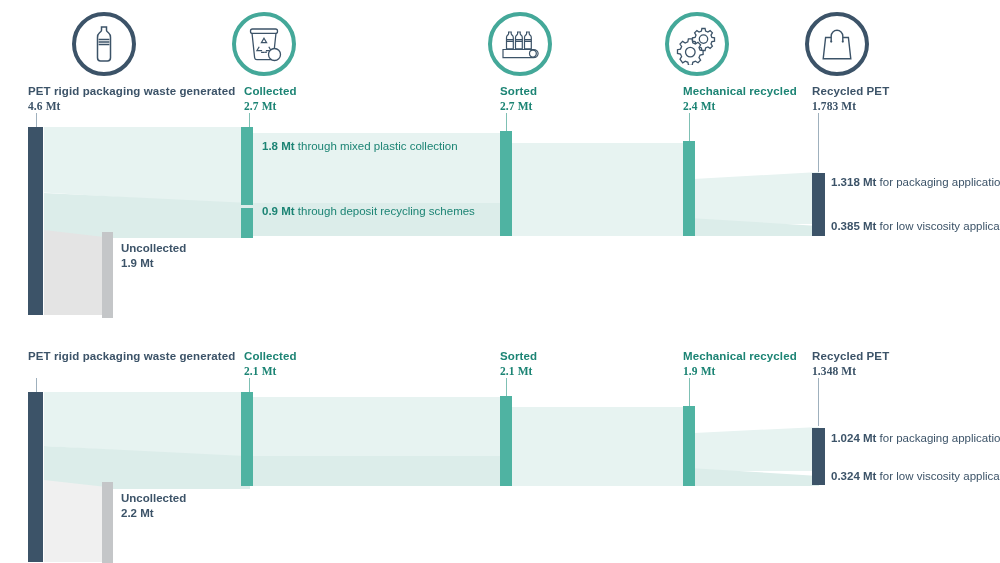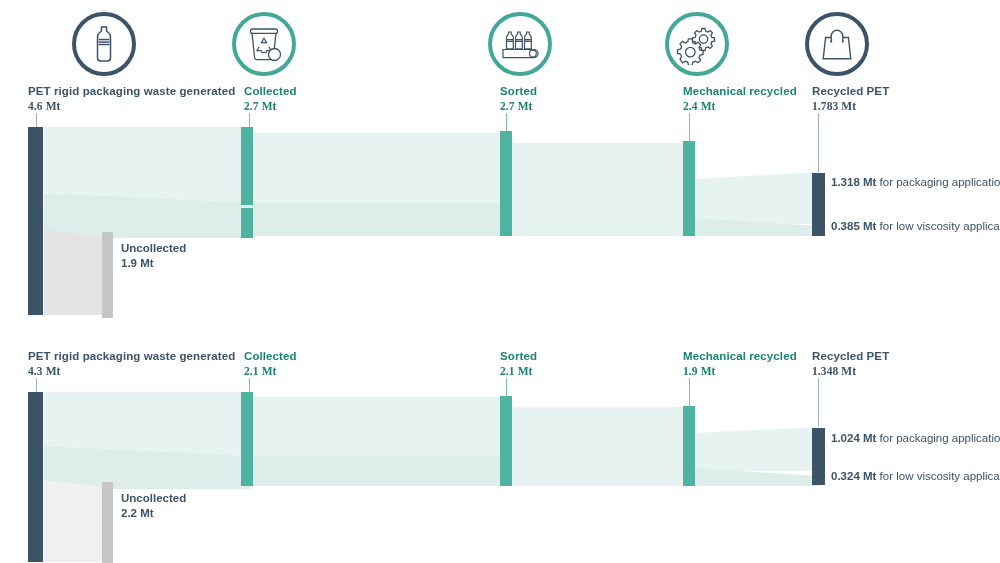--- a/index.html
+++ b/index.html
@@ -205,38 +205,43 @@
 
   <div class="nodebar navy" style="left:28px;  top:127px; width:15px; height:188px;"></div>
   <div class="nodebar teal" style="left:241px; top:127px; width:12px; height:78px;"></div>
   <div class="nodebar teal" style="left:241px; top:208px; width:12px; height:30px;"></div>
   <div class="nodebar grey" style="left:102px; top:232px; width:11px; height:86px;"></div>
   <div class="nodebar teal" style="left:500px; top:131px; width:12px; height:105px;"></div>
   <div class="nodebar teal" style="left:683px; top:141px; width:12px; height:95px;"></div>
   <div class="nodebar navy-dk" style="left:812px; top:173px; width:13px; height:51px;"></div>
   <div class="nodebar navy-dk" style="left:812px; top:219px; width:13px; height:17px;"></div>
 
+  <div class="flow-cap" style="left:262px; top:139px;">
+    <b>1.8 Mt</b><span> through mixed plastic collection</span>
+  </div>
+  <div class="flow-cap" style="left:262px; top:204px;">
+    <b>0.9 Mt</b><span> through deposit recycling schemes</span>
+  </div>
 
   <div class="side-cap" style="left:121px; top:241px;">
     <span>Uncollected</span>
     <span class="v">1.9 Mt</span>
   </div>
 
   <div class="right-cap" style="left:831px; top:175px;">
     <b>1.318 Mt</b><span> for packaging application</span>
   </div>
   <div class="right-cap" style="left:831px; top:219px;">
     <b>0.385 Mt</b><span> for low viscosity application</span>
   </div>
 
   <div class="year-label" style="left:-12px; top:442px;">8</div>
 
   <div class="node-label" style="left:28px; top:349px;">
     <span>PET rigid packaging waste generated</span>
-    <span class="v">4.3 Mt</span>
   </div>
   <div class="stem" style="left:36px; top:378px; height:14px;"></div>
 
   <div class="node-label teal" style="left:244px; top:349px;">
     <span>Collected</span>
     <span class="v">2.1 Mt</span>
   </div>
   <div class="stem teal" style="left:249px; top:378px; height:14px;"></div>
 
   <div class="node-label teal" style="left:500px; top:349px;">

